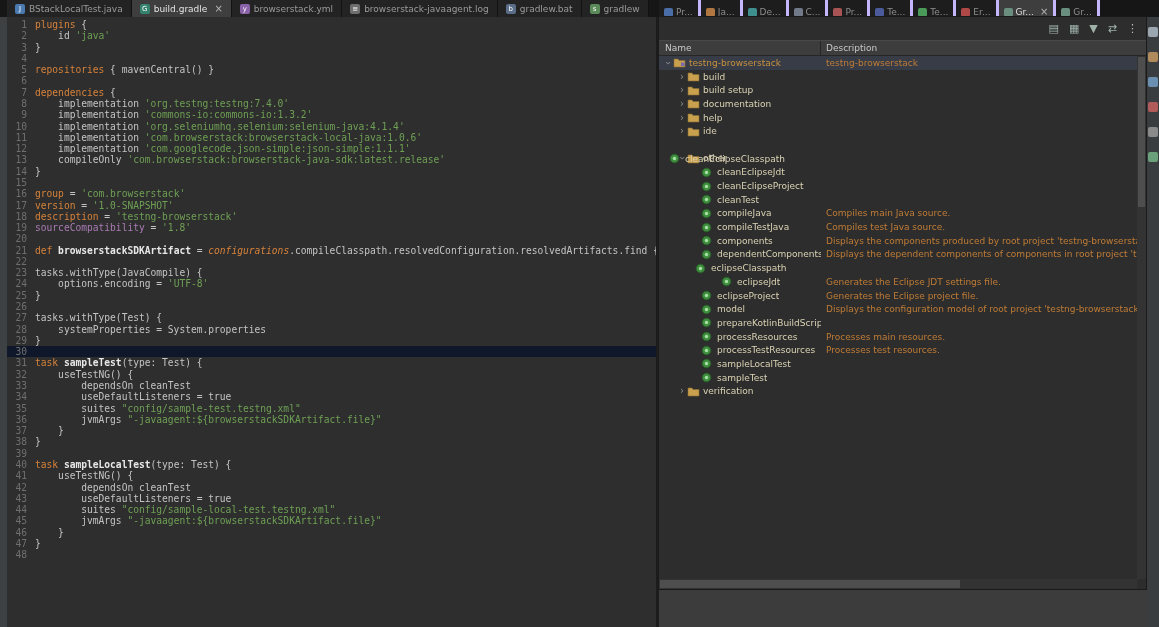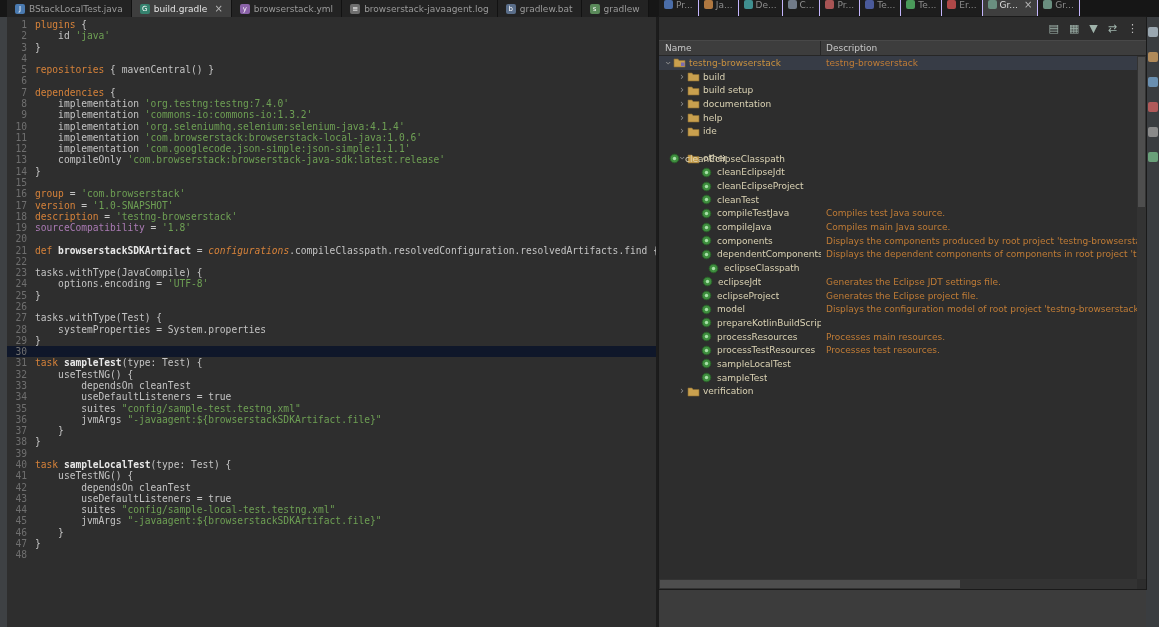--- a/index.html
+++ b/index.html
@@ -8,22 +8,22 @@
   
   .tabbar{left:0;top:0;width:1159px;height:17px;background:#161616;}
   .tabs-left{position:absolute;left:7px;top:0;height:17px;display:flex;}
   .tabs-right{position:absolute;left:659px;top:0;height:17px;display:flex;}
   .etab{display:flex;align-items:center;gap:4px;padding:0 8px;font-size:9px;color:#9a9a9a;
     background:#232323;border-right:1px solid #121212;white-space:nowrap;cursor:default;}
   .etab.active{background:#3e3e3e;color:#e4e4e4;}
   .ficon{width:10px;height:10px;border-radius:2px;color:#fff;font-size:7px;line-height:10px;
     text-align:center;flex:none;}
   .tclose{margin-left:3px;color:#b5b5b5;font-size:10px;line-height:10px;}
-  .vtab{display:flex;align-items:flex-start;gap:3px;padding:0 5px;font-size:9px;color:#8d8d8d;
-    background:#1d1d1d;border-right:1px solid #c4b5fd;white-space:nowrap;cursor:default;}
+  .vtab{display:flex;align-items:flex-end;gap:3px;padding:0 5px;font-size:9px;color:#8d8d8d;
+    background:#1d1d1d;border-right:3px solid #c4b5fd;white-space:nowrap;cursor:default;}
   .vtab.active{background:#3e3e3e;color:#dddddd;}
   .vicon{width:9px;height:9px;border-radius:2px;flex:none;}
   
   .left-trim{left:0;top:17px;width:7px;height:610px;background:#3e4144;}
   .sash{left:656px;top:17px;width:3px;height:610px;background:#1c1c1c;}
   .bottom-trim{left:659px;top:589px;width:487px;height:38px;background:#3c3c3c;}
   .right-trim{left:1146px;top:17px;width:13px;height:610px;background:#3a3d40;
     display:flex;flex-direction:column;align-items:center;padding-top:10px;gap:15px;box-sizing:border-box;}
   .rsic{width:10px;height:10px;border-radius:2px;flex:none;}
   
@@ -363,77 +363,77 @@
       </div>
       <div class="trow">
         <div class="cell-name" style="padding-left: 32px;">
           <span class="chev-sp"></span>
           <span class="nicon">
             <svg width="11" height="11" viewBox="0 0 11 11">
               <circle cx="5.5" cy="5.5" r="4.3" fill="#3f8f3f" stroke="#2a5f2a"></circle>
               <circle cx="5.5" cy="5.5" r="1.7" fill="#a8e0a8"></circle>
             </svg>
           </span>
+          <span class="nlabel">compileJava</span>
+        </div>
+        <div class="cell-desc">Compiles main Java source.</div>
+      </div>
+      <div class="trow">
+        <div class="cell-name" style="padding-left: 32px;">
+          <span class="chev-sp"></span>
+          <span class="nicon">
+            <svg width="11" height="11" viewBox="0 0 11 11">
+              <circle cx="5.5" cy="5.5" r="4.3" fill="#3f8f3f" stroke="#2a5f2a"></circle>
+              <circle cx="5.5" cy="5.5" r="1.7" fill="#a8e0a8"></circle>
+            </svg>
+          </span>
           <span class="nlabel">compileTestJava</span>
         </div>
         <div class="cell-desc">Compiles test Java source.</div>
       </div>
       <div class="trow">
         <div class="cell-name" style="padding-left: 32px;">
           <span class="chev-sp"></span>
           <span class="nicon">
             <svg width="11" height="11" viewBox="0 0 11 11">
               <circle cx="5.5" cy="5.5" r="4.3" fill="#3f8f3f" stroke="#2a5f2a"></circle>
               <circle cx="5.5" cy="5.5" r="1.7" fill="#a8e0a8"></circle>
             </svg>
           </span>
-          <span class="nlabel">compileJava</span>
-        </div>
-        <div class="cell-desc">Compiles main Java source.</div>
-      </div>
-      <div class="trow">
-        <div class="cell-name" style="padding-left: 32px;">
-          <span class="chev-sp"></span>
-          <span class="nicon">
-            <svg width="11" height="11" viewBox="0 0 11 11">
-              <circle cx="5.5" cy="5.5" r="4.3" fill="#3f8f3f" stroke="#2a5f2a"></circle>
-              <circle cx="5.5" cy="5.5" r="1.7" fill="#a8e0a8"></circle>
-            </svg>
-          </span>
           <span class="nlabel">components</span>
         </div>
         <div class="cell-desc">Displays the components produced by root project 'testng-browserstack'. [dep</div>
       </div>
       <div class="trow">
         <div class="cell-name" style="padding-left: 32px;">
           <span class="chev-sp"></span>
           <span class="nicon">
             <svg width="11" height="11" viewBox="0 0 11 11">
               <circle cx="5.5" cy="5.5" r="4.3" fill="#3f8f3f" stroke="#2a5f2a"></circle>
               <circle cx="5.5" cy="5.5" r="1.7" fill="#a8e0a8"></circle>
             </svg>
           </span>
           <span class="nlabel">dependentComponents</span>
         </div>
         <div class="cell-desc">Displays the dependent components of components in root project 'testng-br</div>
       </div>
       <div class="trow">
-        <div class="cell-name" style="padding-left: 39px;">
+        <div class="cell-name" style="padding-left: 26px;">
           <span class="chev-sp"></span>
           <span class="nicon">
             <svg width="11" height="11" viewBox="0 0 11 11">
               <circle cx="5.5" cy="5.5" r="4.3" fill="#3f8f3f" stroke="#2a5f2a"></circle>
               <circle cx="5.5" cy="5.5" r="1.7" fill="#a8e0a8"></circle>
             </svg>
           </span>
           <span class="nlabel">eclipseClasspath</span>
         </div>
       </div>
       <div class="trow">
-        <div class="cell-name" style="padding-left: 33px;">
+        <div class="cell-name" style="padding-left: 52px;">
           <span class="chev-sp"></span>
           <span class="nicon">
             <svg width="11" height="11" viewBox="0 0 11 11">
               <circle cx="5.5" cy="5.5" r="4.3" fill="#3f8f3f" stroke="#2a5f2a"></circle>
               <circle cx="5.5" cy="5.5" r="1.7" fill="#a8e0a8"></circle>
             </svg>
           </span>
           <span class="nlabel">eclipseJdt</span>
         </div>
         <div class="cell-desc">Generates the Eclipse JDT settings file.</div>

